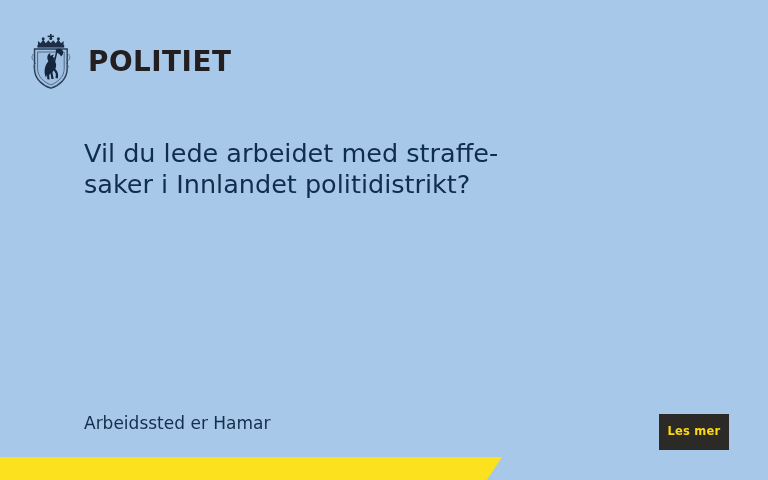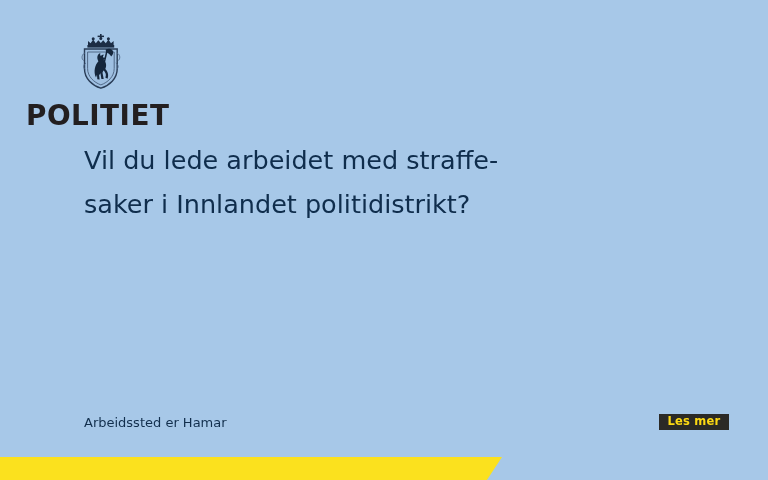--- a/index.html
+++ b/index.html
@@ -22,21 +22,20 @@
   }
 
   
   #logo-lockup {
     position: absolute;
     left: 26px;
     top: 33px;
     display: flex;
     align-items: center;
     gap: 12px;
-    flex-direction: column;
   }
   #coat-of-arms-icon {
     width: 50px;
     height: 56px;
     display: block;
   }
   #brand-wordmark {
     font-family: "DejaVu Sans", "Liberation Sans", sans-serif;
     font-weight: 700;
     font-size: 29px;
@@ -48,21 +47,21 @@
     transform-origin: left center;
   }
 
   
   #headline-question {
     position: absolute;
     left: 84px;
     top: 138px;
     width: 560px;
     font-size: 25.5px;
-    line-height: 44px;
+    line-height: 31px;
     color: #0f2d4c;
     font-weight: 400;
     white-space: pre-line;
   }
 
   #main-headline {
     position: absolute;
     left: 84px;
     top: 266px;
     font-size: 44px;
@@ -73,33 +72,33 @@
   }
   #main-headline .emphasis {
     font-weight: 700;
     color: #072338;
   }
 
   #location-note {
     position: absolute;
     left: 84px;
     top: 412px;
-    font-size: 13px;
+    font-size: 17px;
     line-height: 22px;
     color: #122f4d;
     font-weight: 400;
   }
 
   
   #cta-button {
     position: absolute;
     left: 659px;
     top: 414px;
     width: 70px;
-    height: 16px;
+    height: 36px;
     background: #2b2a26;
     border: none;
     padding: 0;
     display: flex;
     align-items: center;
     justify-content: center;
     cursor: pointer;
   }
   #cta-button-label {
     font-family: "DejaVu Sans", "Liberation Sans", sans-serif;

